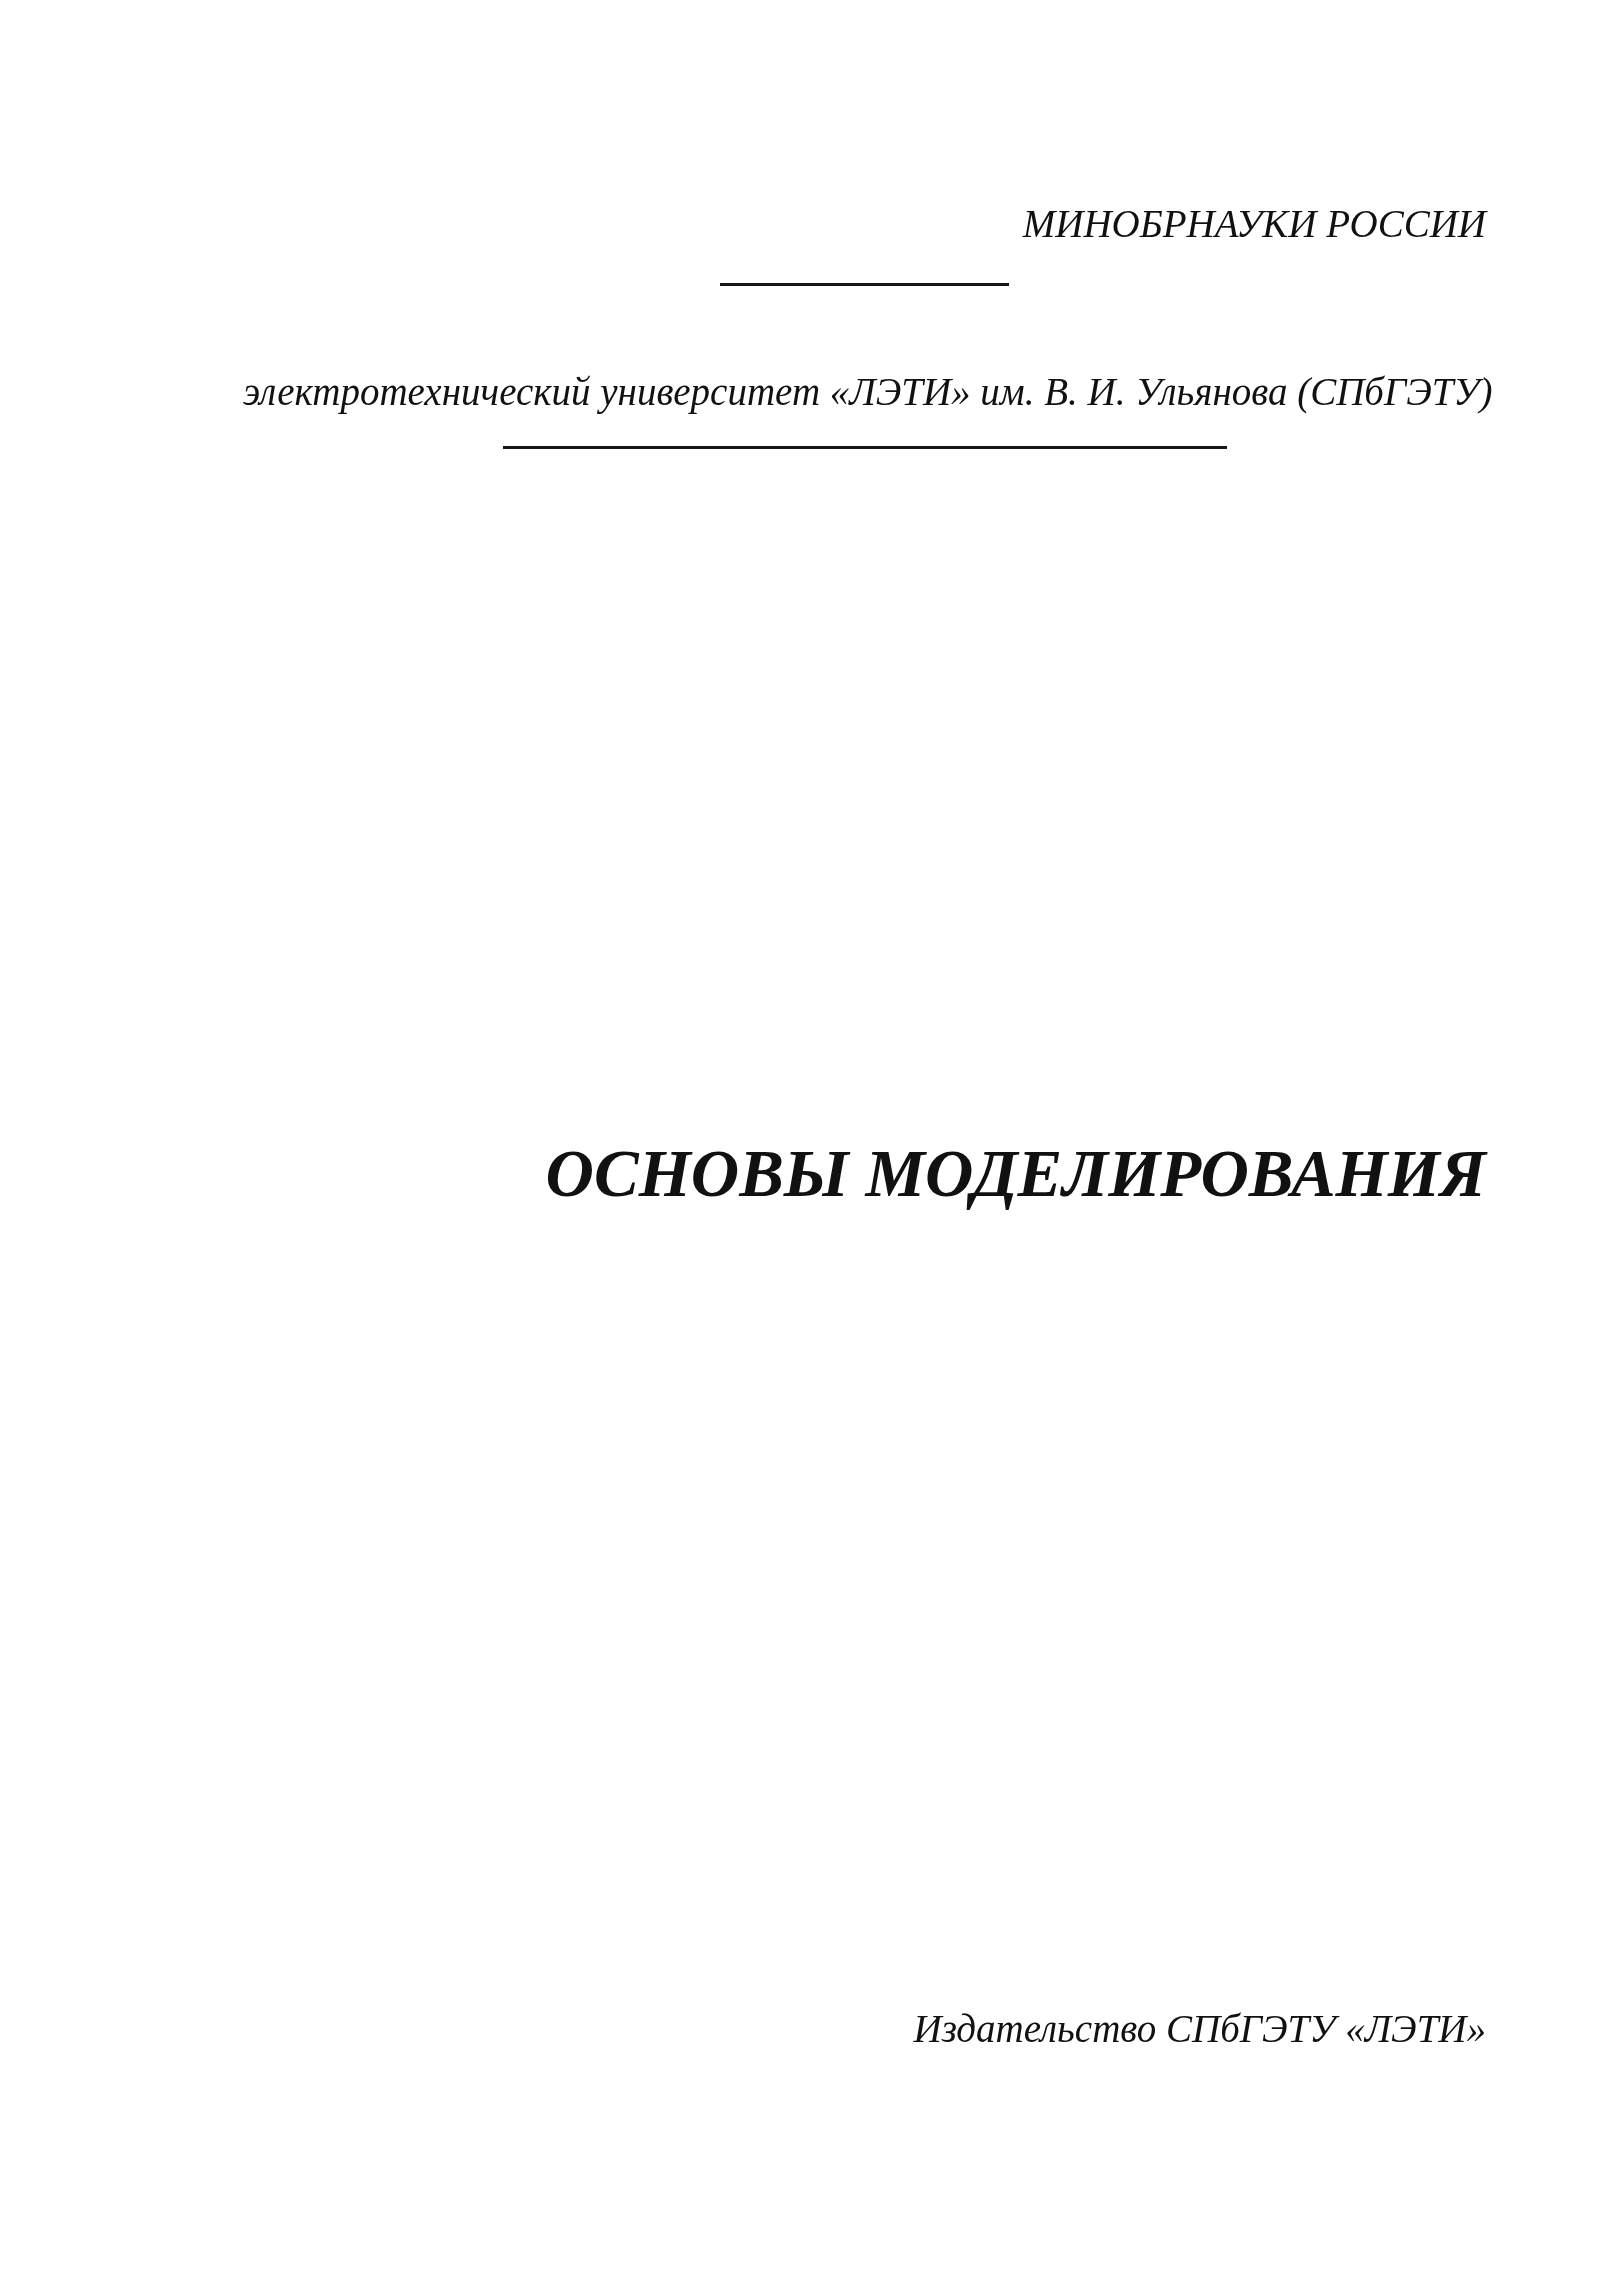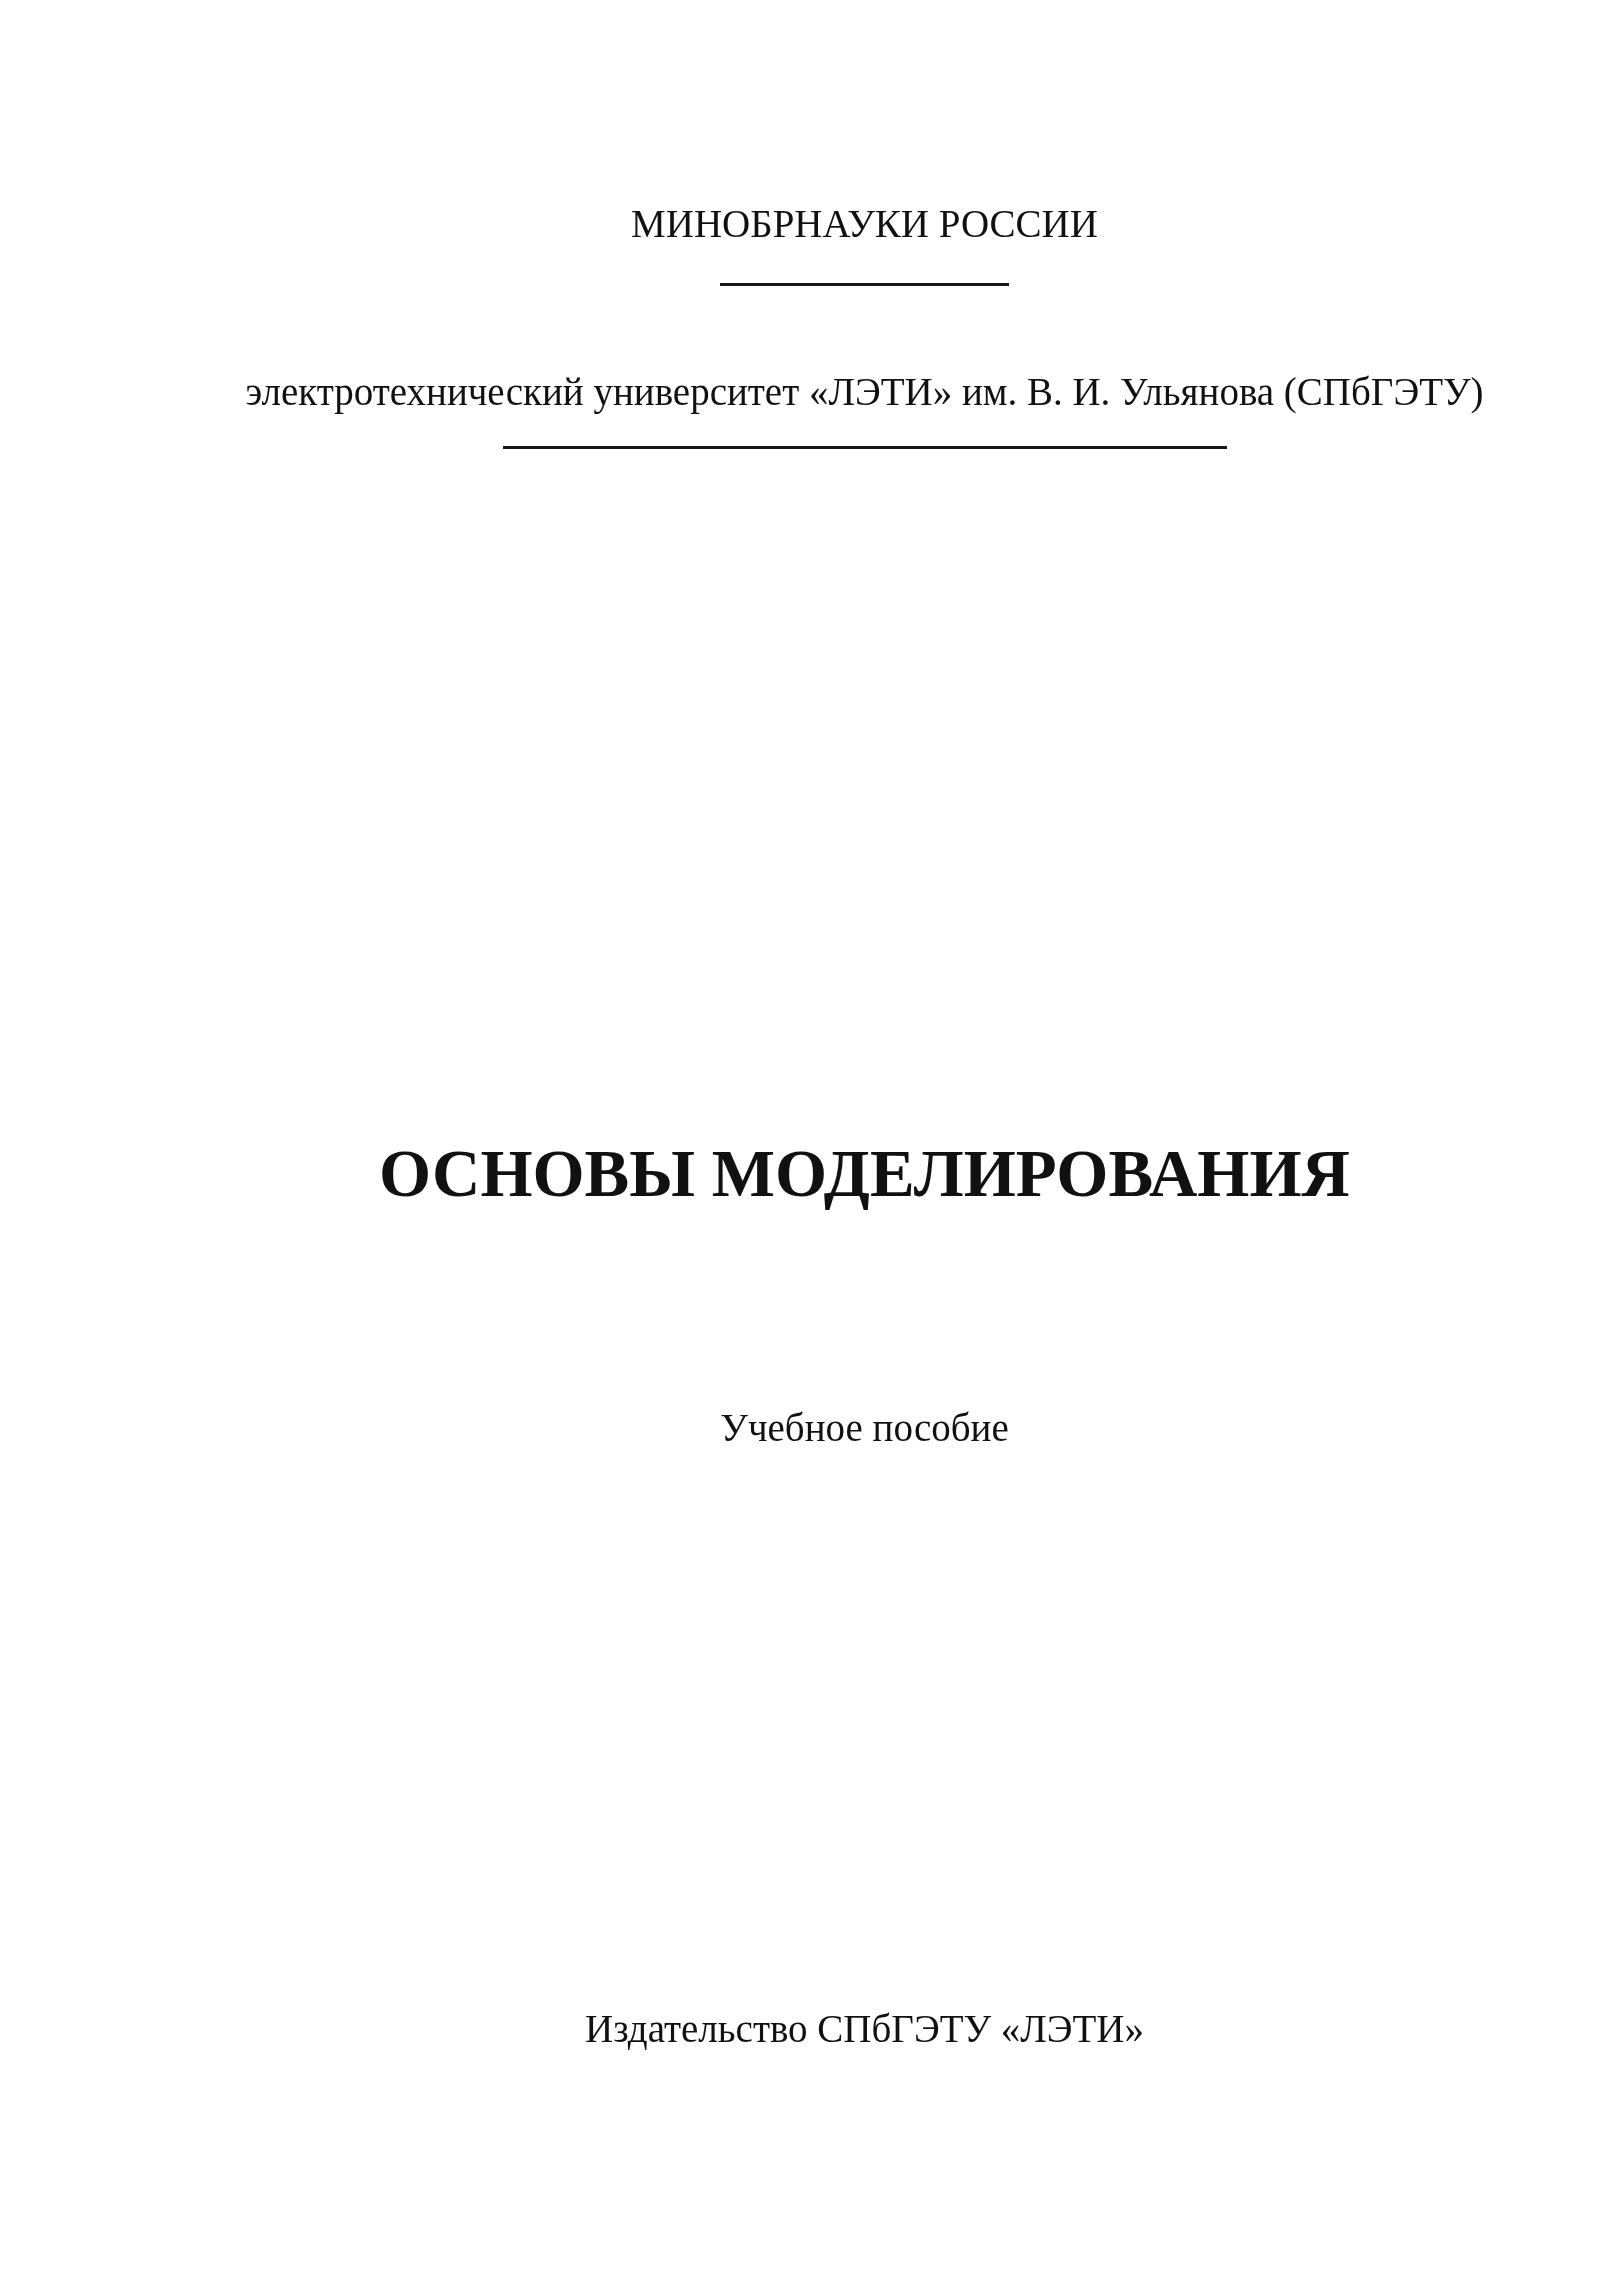--- a/index.html
+++ b/index.html
@@ -17,21 +17,22 @@
     color: #111111;
     overflow: hidden;
   }
   
   .content {
     position: absolute;
     top: 0;
     left: 243px;
     right: 137px;
     height: 100%;
-    text-align: center;
+    text-align: right;
+    font-style: italic;
   }
   .block {
     position: absolute;
     left: 0;
     right: 0;
     white-space: pre;
   }
   .t-regular {
     font-size: 39px;
     line-height: 1.2;
@@ -77,21 +78,20 @@
 
     <div class="block t-regular t-univ2">электротехнический университет «ЛЭТИ» им. В. И. Ульянова (СПбГЭТУ)</div>
 
     <div class="rule rule-long"></div>
 
 
     <div class="block t-title">
       <div>ОСНОВЫ МОДЕЛИРОВАНИЯ</div>
     </div>
 
-    <div class="block t-regular t-subtitle">Учебное пособие</div>
 
     <div class="block t-imprint">
       <div>Издательство СПбГЭТУ «ЛЭТИ»</div>
       
     </div>
 
   </div>
 </div>
 
 

